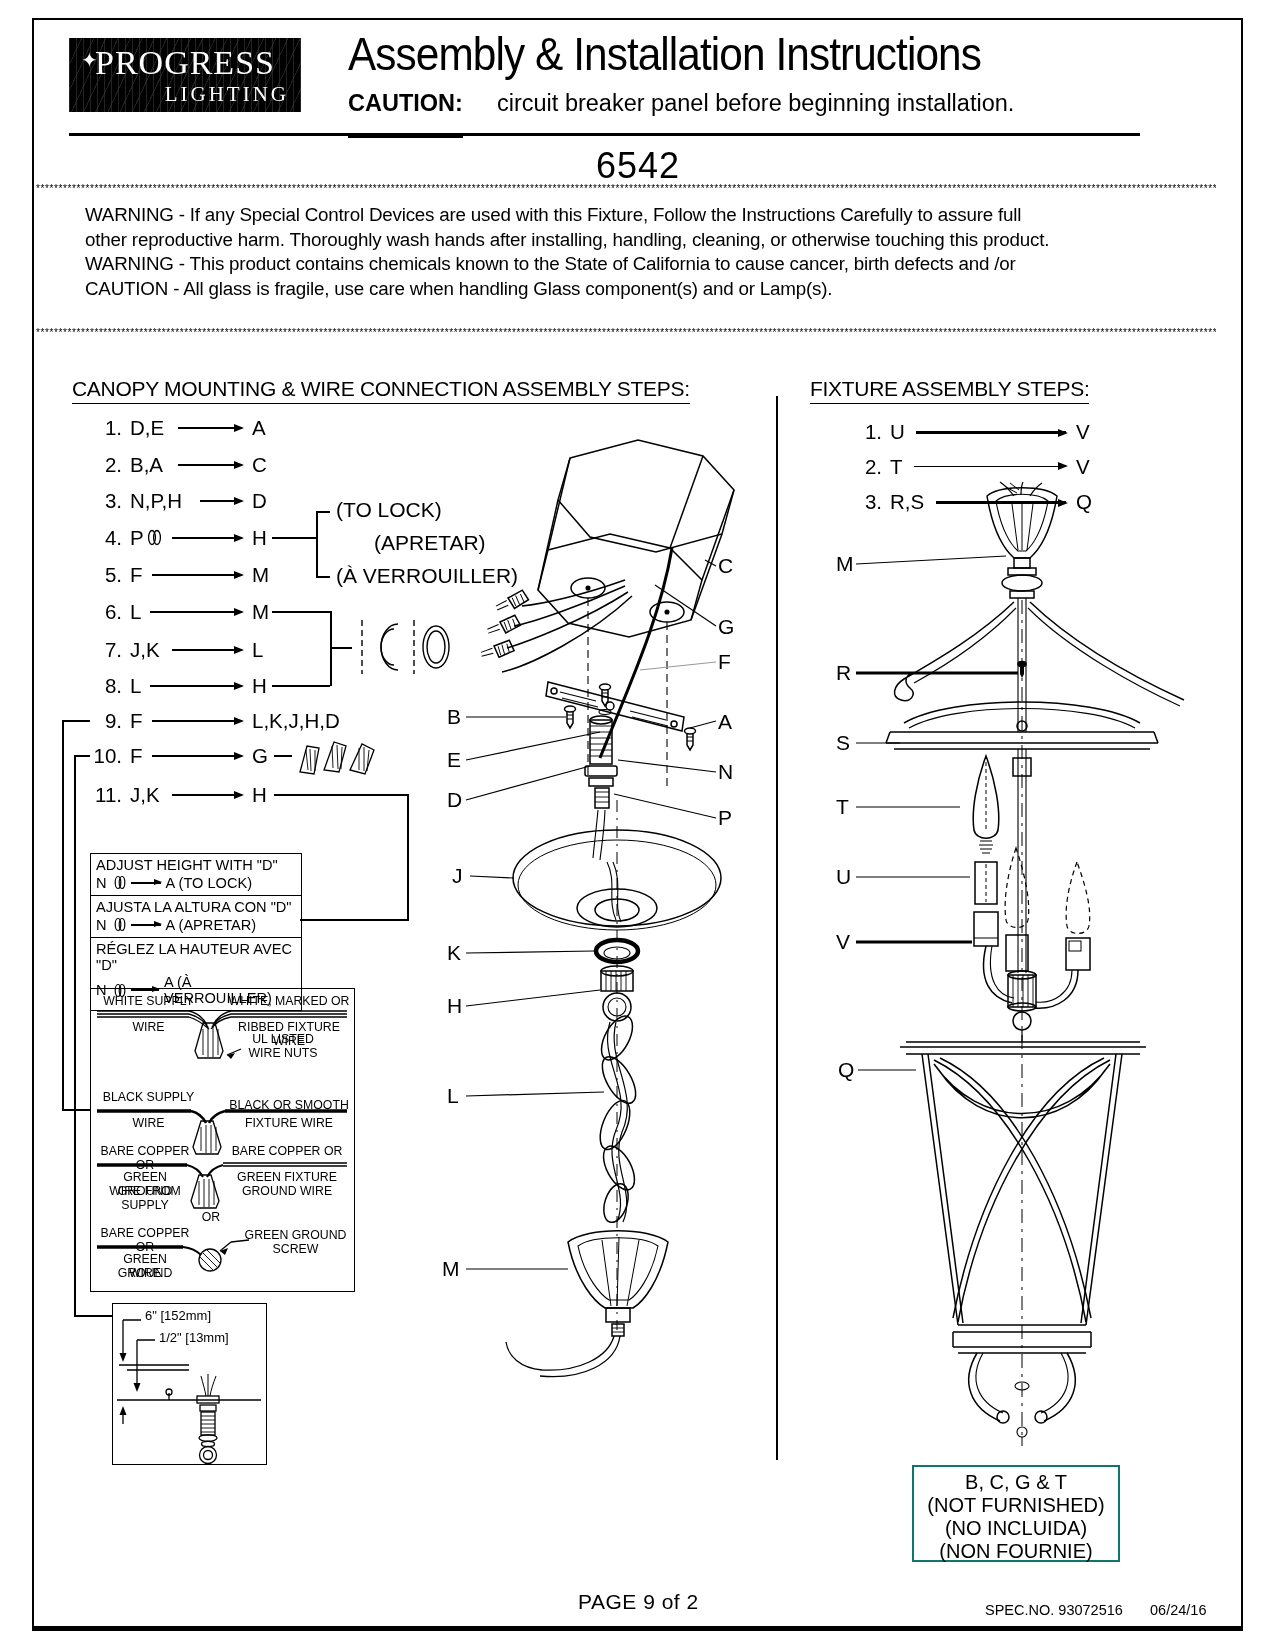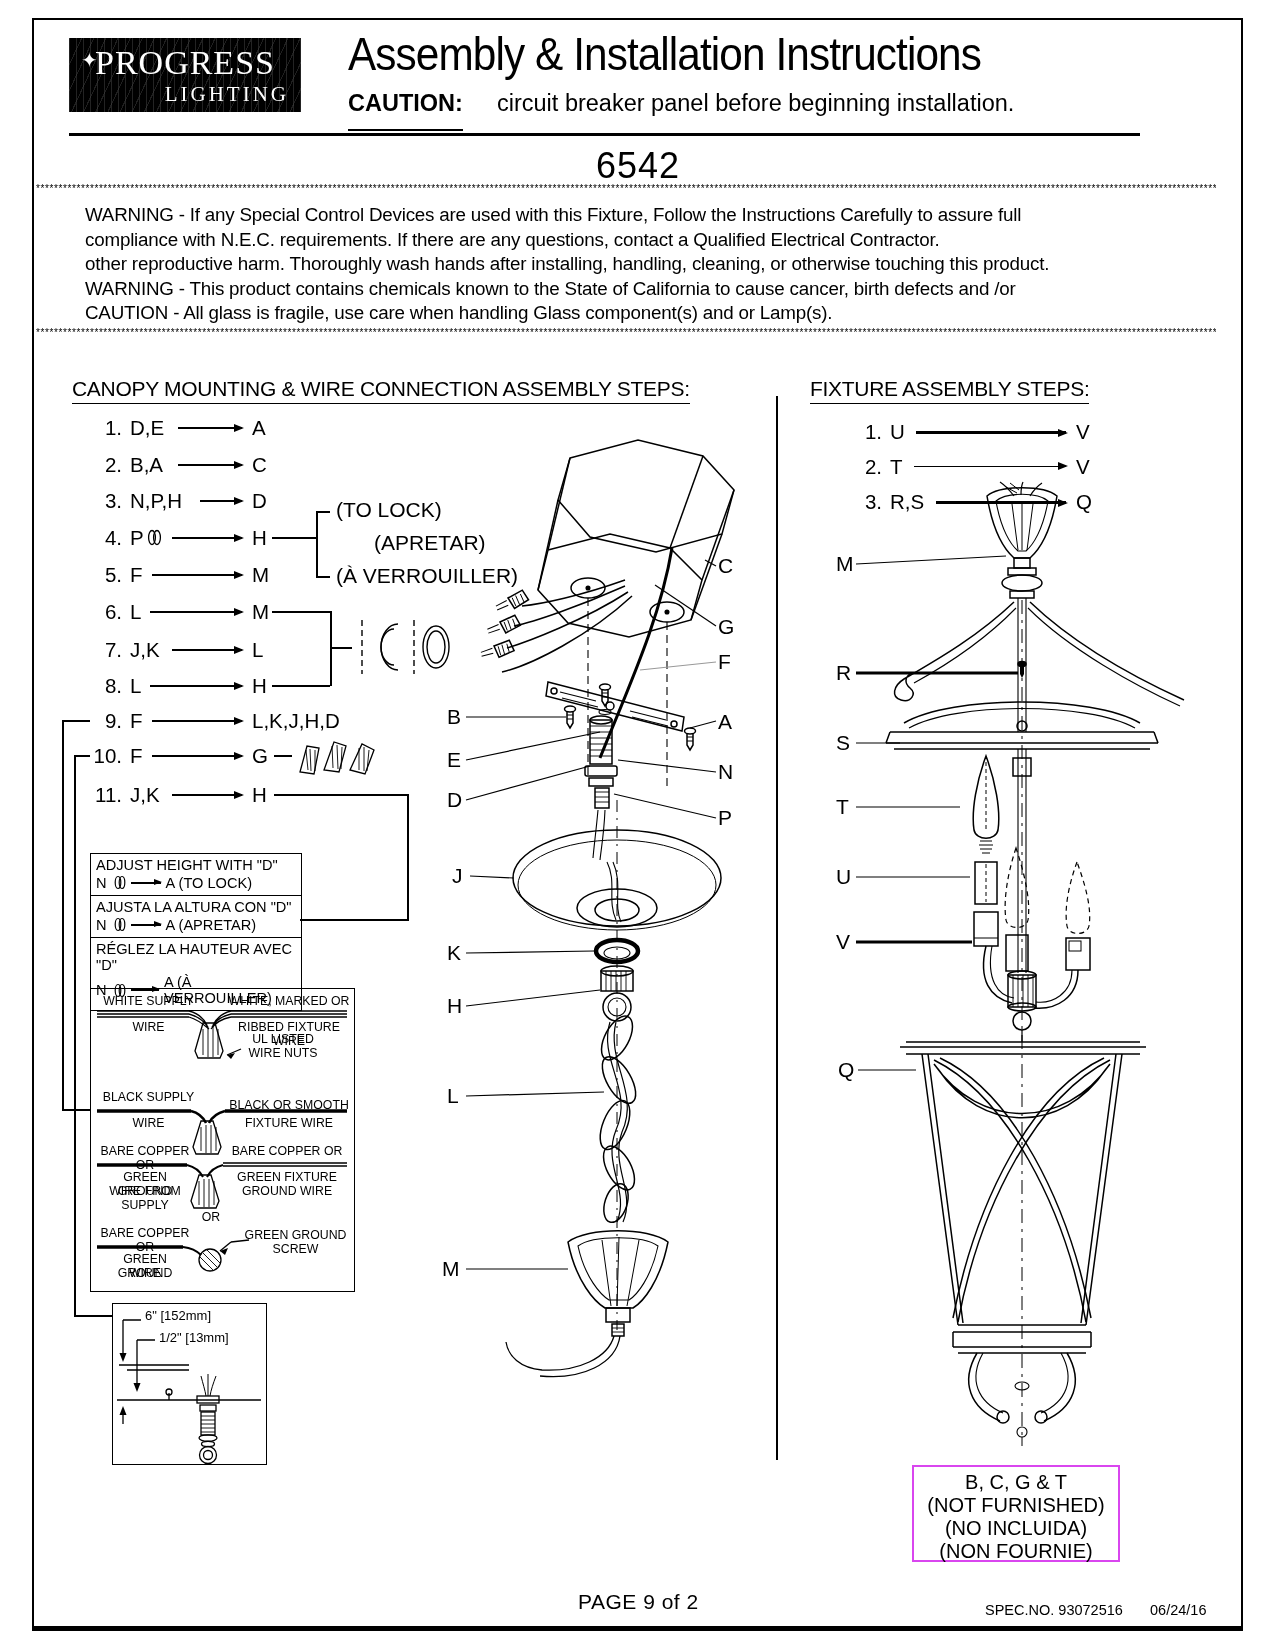--- a/index.html
+++ b/index.html
@@ -12,21 +12,21 @@
   #logo{position:absolute;left:69px;top:38px;width:232px;height:74px;background:#000;
         background-image:repeating-linear-gradient(90deg,rgba(70,70,70,.5) 0 1px,transparent 1px 7px),
                          repeating-linear-gradient(115deg,rgba(90,90,90,.35) 0 1px,transparent 1px 11px);
         color:#fff;font-family:"Liberation Serif",serif;}
   #logo .l1{position:absolute;left:26px;top:6px;font-size:34px;letter-spacing:1px;}
   #logo .l2{position:absolute;right:12px;top:44px;font-size:21px;letter-spacing:3px;}
   #logo .star{position:absolute;left:12px;top:10px;font-size:20px;}
   #title{position:absolute;left:348px;top:26px;font-size:47px;letter-spacing:-1px;
          transform:scaleX(.9);transform-origin:0 0;white-space:nowrap;}
   #caution-label{position:absolute;left:348px;top:90px;font-size:23.5px;font-weight:bold;
-                 border-bottom:2.5px solid #000;padding-bottom:12px;}
+                 border-bottom:2.5px solid #000;padding-bottom:19px;}
   #caution-text{position:absolute;left:497px;top:90px;font-size:23.5px;line-height:26px;white-space:nowrap;}
   #model{position:absolute;left:36px;top:145px;width:1204px;text-align:center;font-size:36px;letter-spacing:1px;}
   .stars{position:absolute;left:36px;width:1180px;height:12px;font-size:10px;letter-spacing:.6px;
          overflow:hidden;white-space:nowrap;line-height:11px;}
   #warnings{position:absolute;left:85px;top:203px;font-size:18.8px;line-height:24.6px;letter-spacing:-.2px;}
   .sec-head{position:absolute;font-size:21px;letter-spacing:-.3px;border-bottom:1.8px solid #000;
             padding-bottom:2px;white-space:nowrap;}
   
   .step{position:absolute;height:24px;font-size:20.5px;}
   .step .sn{position:absolute;left:0;width:34px;text-align:right;}
@@ -43,21 +43,21 @@
   #adjust-box .row{border-bottom:1.6px solid #000;padding:3px 5px 4px 5px;font-size:14.6px;line-height:16px;}
   #adjust-box .row:last-child{border-bottom:none;}
   .nline{display:flex;align-items:center;margin-top:1px;}
   .arr-s{position:relative;display:inline-block;width:30px;height:0;border-top:2px solid #000;margin:0 5px 0 2px;}
   .arr-s::after{content:"";position:absolute;right:-1px;top:-4.6px;width:0;height:0;
       border-left:8px solid #000;border-top:3.5px solid transparent;border-bottom:3.5px solid transparent;}
   #wire-box{position:absolute;left:90px;top:988px;width:263px;height:302px;border:1.6px solid #000;}
   .wb-t{position:absolute;font-size:12.3px;line-height:13.5px;text-align:center;}
   #dim-box{position:absolute;left:112px;top:1303px;width:153px;height:160px;border:1.6px solid #000;}
   .dim-t{position:absolute;font-size:13px;white-space:nowrap;}
-  #nf-box{position:absolute;left:912px;top:1465px;width:208px;height:97px;border:2px solid #d946ef;
+  #nf-box{position:absolute;left:912px;top:1465px;width:208px;height:97px;border:2px solid #0f766e;
           text-align:center;font-size:20px;line-height:23px;padding-top:4px;box-sizing:border-box;}
   #border-frame{position:absolute;left:32px;top:18px;width:1211px;height:1613px;box-sizing:border-box;
           border:2.5px solid #000;border-bottom-width:5px;}
   #footer-page{position:absolute;left:578px;top:1590px;font-size:21px;letter-spacing:.5px;}
   #footer-spec{position:absolute;left:985px;top:1602px;font-size:14.5px;}
   #footer-date{position:absolute;left:1150px;top:1602px;font-size:14.5px;}
   svg{overflow:visible;}
 </style>
 </head>
 <body>
@@ -75,21 +75,20 @@
   <div id="caution-text">
     <div>circuit breaker panel before beginning installation.</div>
   </div>
   <div class="ln" style="left:69px;top:133px;width:1071px;height:2.5px;"></div>
 
   <div id="model">6542</div>
   <div class="stars" style="top:183px;">********************************************************************************************************************************************************************************************************************************************************************************************************</div>
 
   <div id="warnings">
     <div class="nowrap">WARNING - If any Special Control Devices are used with this Fixture, Follow the Instructions Carefully to assure full</div>
-    <div class="nowrap">compliance with N.E.C. requirements. If there are any questions, contact a Qualified Electrical Contractor.</div>
     <div class="nowrap">other reproductive harm.  Thoroughly wash hands after installing, handling, cleaning, or otherwise touching this product.</div>
     <div class="nowrap">WARNING -  This product contains chemicals known to the State of California to cause cancer, birth defects and /or</div>
     <div class="nowrap">CAUTION - All glass is fragile, use care when handling Glass component(s) and or Lamp(s).</div>
   </div>
   <div class="stars" style="top:327px;">********************************************************************************************************************************************************************************************************************************************************************************************************</div>
 
   <div class="sec-head" style="left:72px;top:377px;">CANOPY MOUNTING &amp; WIRE CONNECTION ASSEMBLY STEPS:</div>
   <div class="sec-head" style="left:810px;top:377px;">FIXTURE ASSEMBLY STEPS:</div>
   <div class="ln" style="left:776px;top:396px;width:1.8px;height:1064px;"></div>
 

